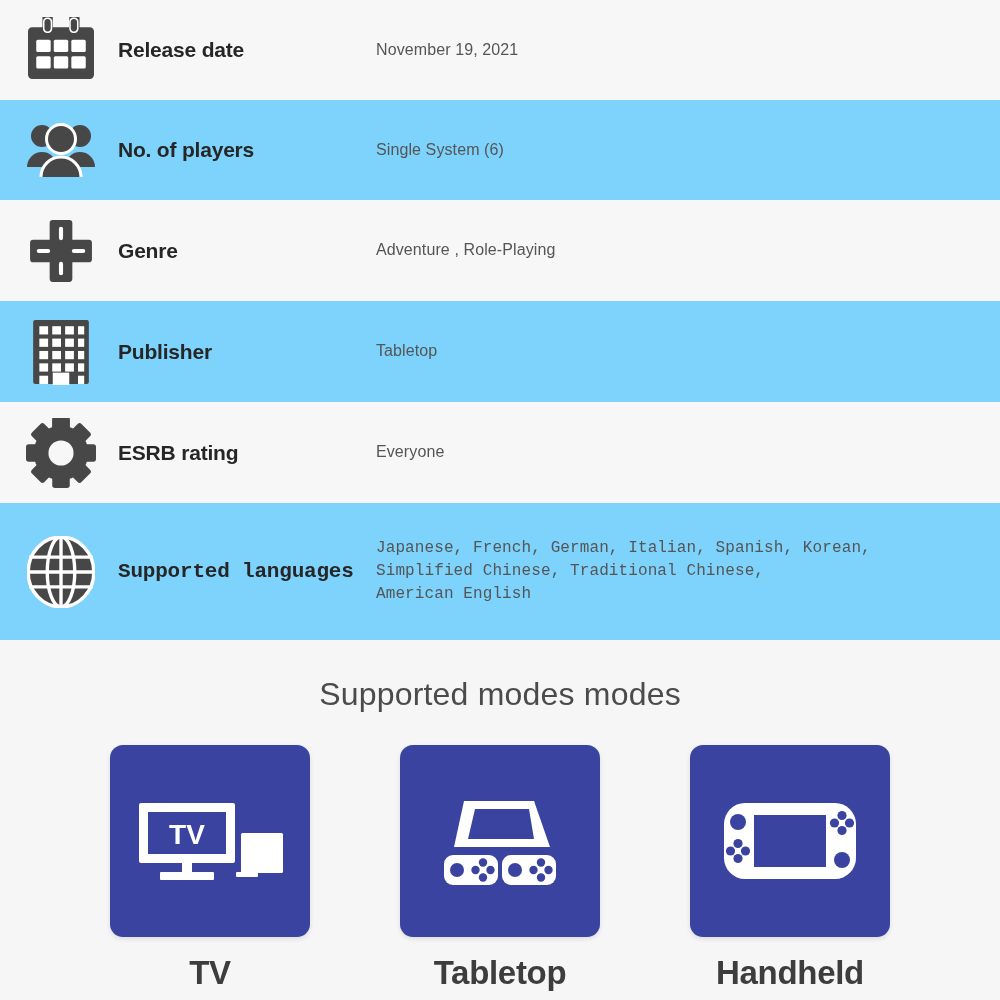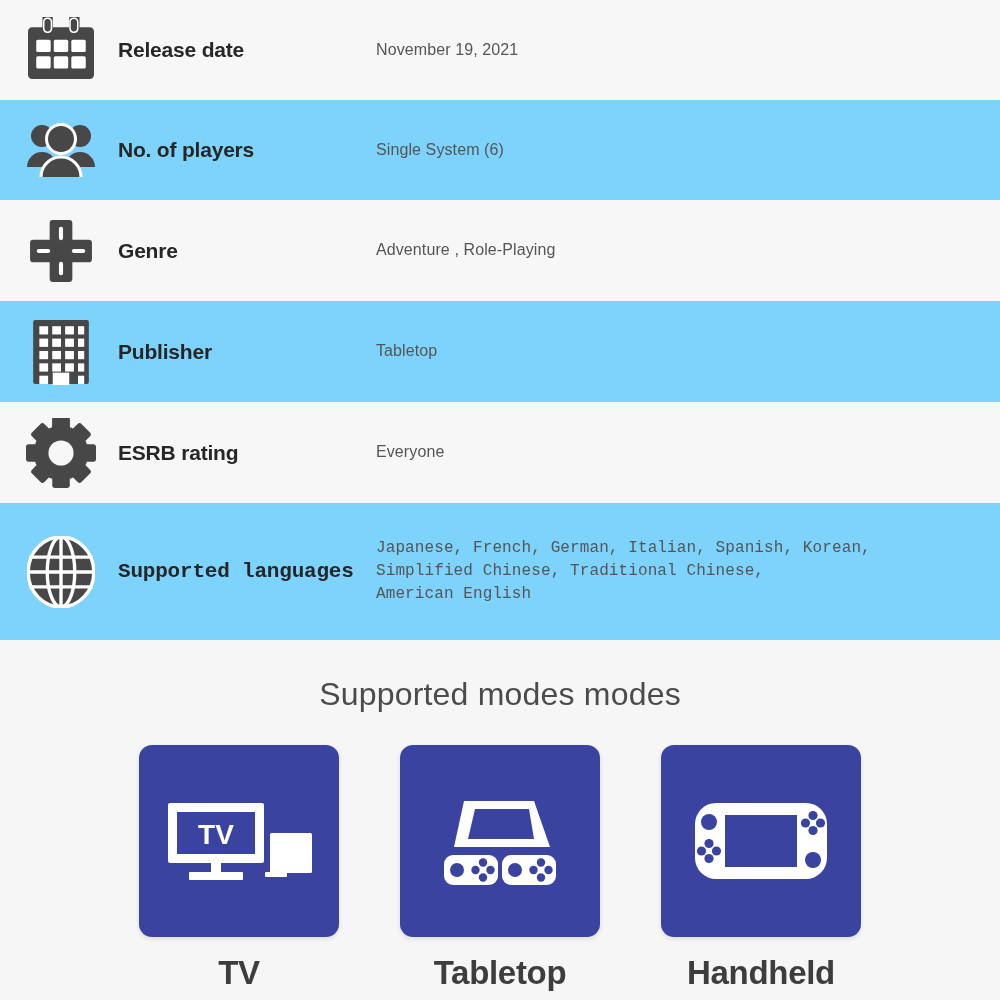--- a/index.html
+++ b/index.html
@@ -91,21 +91,21 @@
     font-weight: normal;
     color: #4b4b4b;
     letter-spacing: 0.2px;
     margin-top: 18px;
     margin-bottom: 0;
   }
 
   .mode-list {
     display: flex;
     justify-content: center;
-    gap: 61px;
+    gap: 90px;
     margin-top: 32px;
   }
 
   .mode-item {
     width: 200px;
     display: flex;
     flex-direction: column;
     align-items: center;
   }
 

